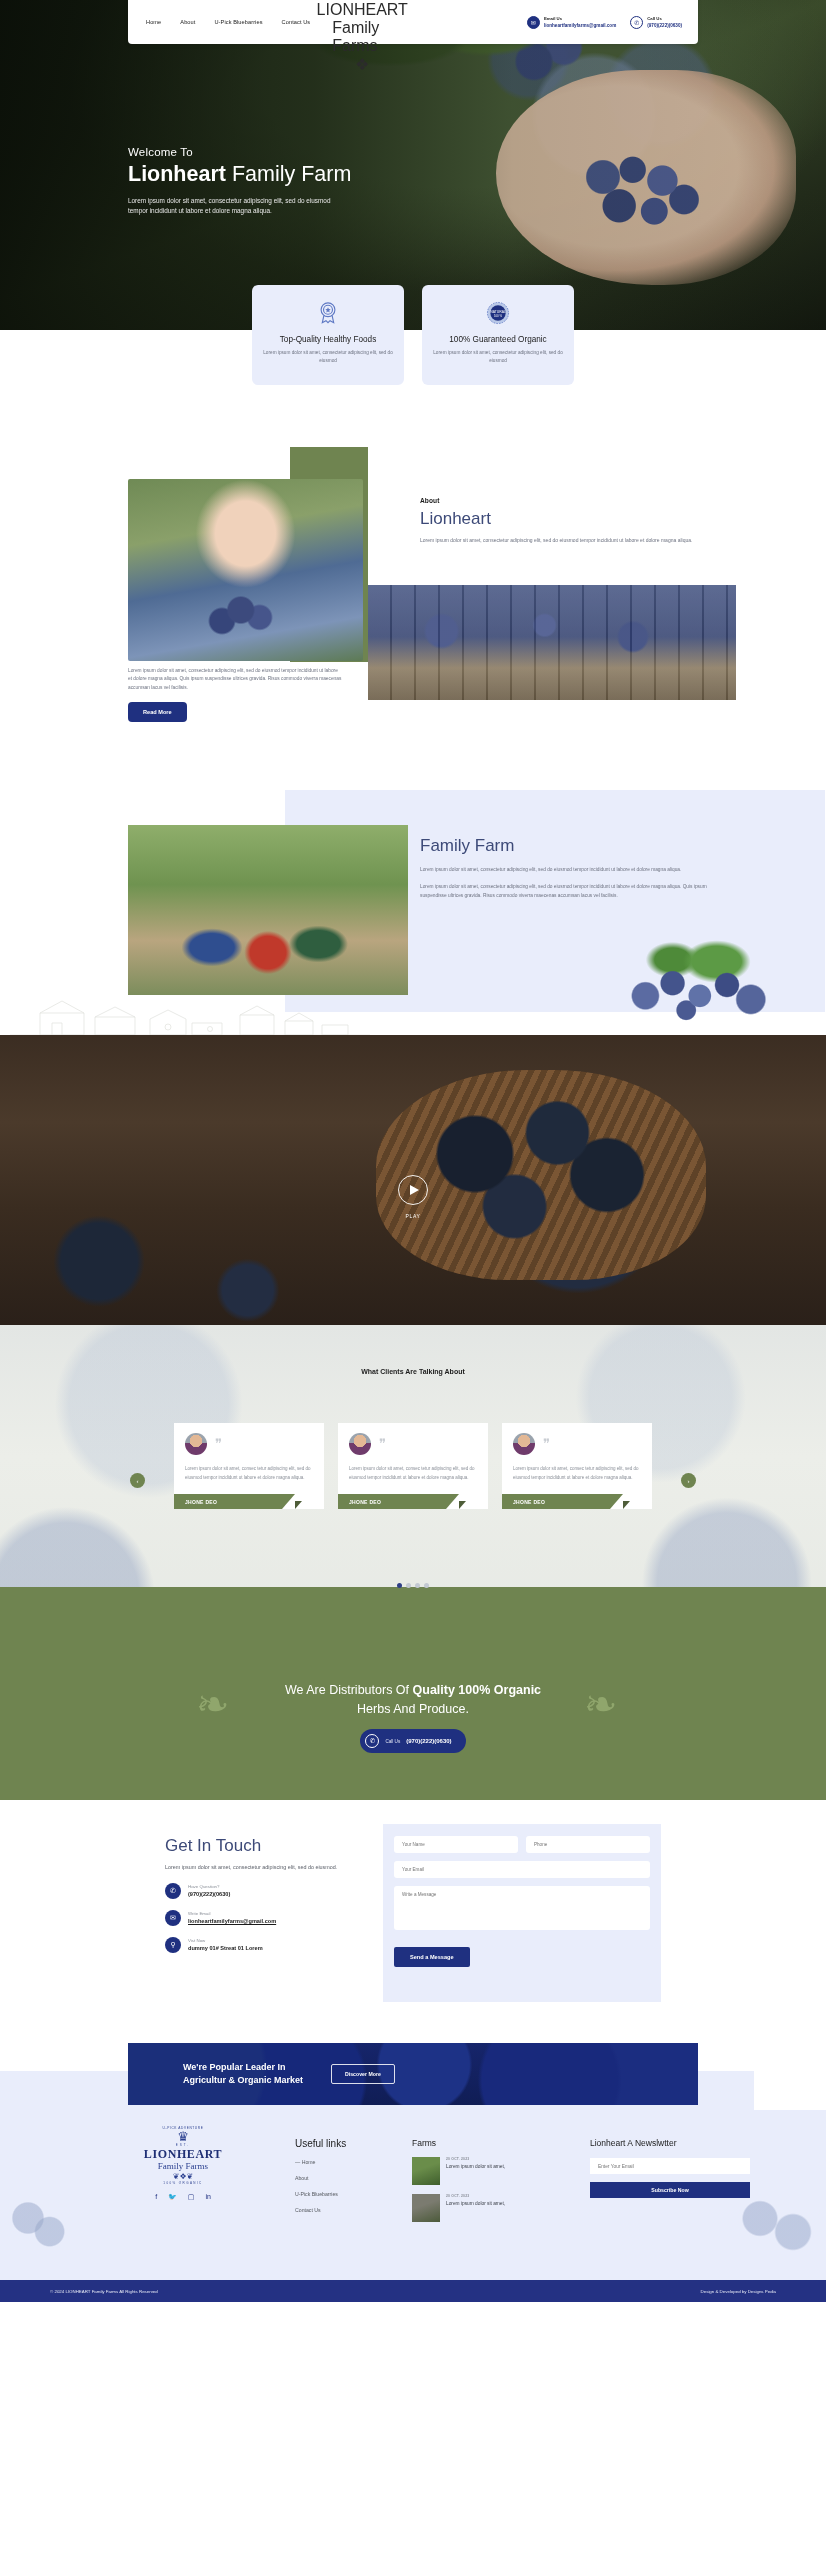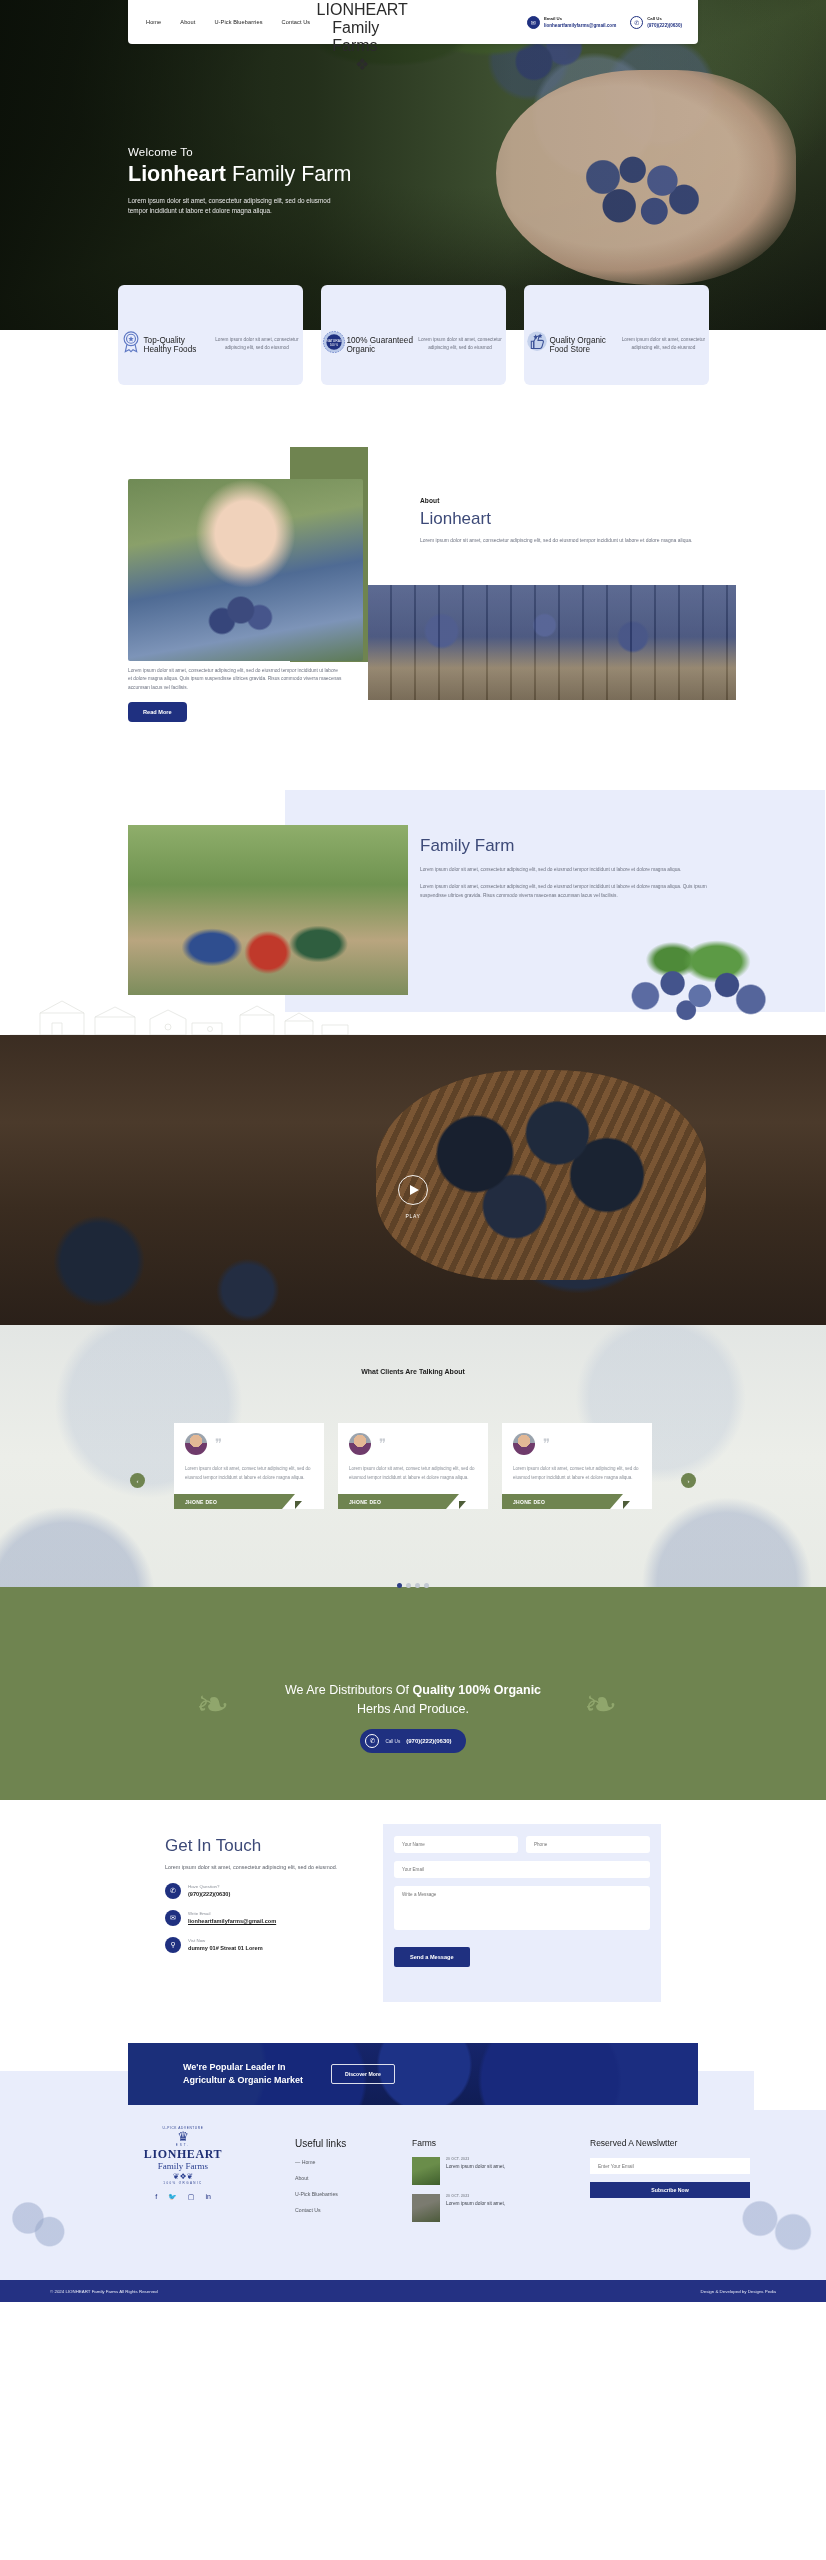--- a/index.html
+++ b/index.html
@@ -80,22 +80,22 @@
   .hero-text { position: absolute; left: 128px; top: 145px; z-index: 3; }
   .hero-text .welcome { color:#fff; font-size: 11.5px; font-weight: 400; letter-spacing:.2px; line-height:15px;}
   .hero-text h1 { color:#fff; font-size: 21.5px; font-weight: 400; line-height: 27px; margin-top: 1px; white-space: nowrap;}
   .hero-text h1 b { font-weight: 700; }
   .hero-text p { color:#e9e9e9; font-size: 6.4px; line-height: 10px; margin-top: 8px; max-width: 215px; }
 
   
   .features { position: relative; width: 826px; background:#fff; height: 115px; }
   .cards { position:absolute; top: -45px; left: 0; width: 826px; display:flex; justify-content:center; gap: 18px; z-index: 5;}
   .fcard {
-    width: 185px; height: 100px; background:#e9edfb; border-radius: 6px;
-    display:flex; flex-direction:row; align-items:center; padding-top: 13px;
+    width: 152px; height: 100px; background:#e9edfb; border-radius: 6px;
+    display:flex; flex-direction:column; align-items:center; padding-top: 13px;
   }
   .fcard .ficon { width: 30px; height: 30px; display:flex; align-items:center; justify-content:center; }
   .fcard h3 { font-size: 8.2px; font-weight: 400; color:#1c1c1c; margin-top: 7px; }
   .fcard p { font-size: 4.7px; color:#6d7280; text-align:center; line-height: 8px; margin-top: 5px; width: 130px;}
 
   
   .about { position: relative; width: 826px; height: 330px; background:#fff; }
   .about-greenblock { position:absolute; left: 290px; top: 2px; width: 78px; height: 215px; background:#6f8450; }
   .about-img {
     position:absolute; left: 128px; top: 34px; width: 235px; height: 182px; border-radius: 2px;
@@ -383,33 +383,20 @@
           <svg width="26" height="26" viewBox="0 0 32 32">
             <circle cx="16" cy="16" r="13" fill="#b9c8e8" stroke="#5f79c4" stroke-width="1" stroke-dasharray="2 1.4"></circle>
             <circle cx="16" cy="16" r="9.5" fill="#1f3080"></circle>
             <text x="16" y="16" font-size="4.2" fill="#fff" text-anchor="middle" font-family="Liberation Sans">NATURAL</text>
             <text x="16" y="21" font-size="3.6" fill="#fff" text-anchor="middle" font-family="Liberation Sans">100 %</text>
           </svg>
         </div>
         <h3>100% Guaranteed Organic</h3>
         <p>Lorem ipsum dolor sit amet, consectetur adipiscing elit, sed do eiusmod</p>
       </div>
-      <div class="fcard">
-        <div class="ficon">
-          <svg width="26" height="26" viewBox="0 0 32 32" fill="none" stroke="#3a5096" stroke-width="1.3">
-            <circle cx="16" cy="15" r="12" fill="#c5d2ec" stroke="none"></circle>
-            <path d="M12 15v9h-3v-9z"></path>
-            <path d="M12 15l4-6c1.6-.5 2.4.5 2 2l-.8 3h5c1.3 0 2 1 1.6 2.2l-1.8 6c-.3.9-1 1.8-2.2 1.8H12z"></path>
-            <path d="M13.5 8.5l.8-2 .9 2 2 .3-1.5 1.3.4 2-1.8-1-1.8 1 .4-2-1.4-1.3z" fill="#3a5096" stroke="none"></path>
-            <path d="M19 7.4l.8-2 .9 2 2 .3-1.5 1.3.4 2-1.8-1-1.8 1 .4-2-1.4-1.3z" fill="#3a5096" stroke="none"></path>
-          </svg>
-        </div>
-        <h3>Quality Organic Food Store</h3>
-        <p>Lorem ipsum dolor sit amet, consectetur adipiscing elit, sed do eiusmod</p>
-      </div>
     </div>
   </section>
 
   <section class="about">
     <div class="about-greenblock"></div>
     <div class="about-img"></div>
     <div class="about-right">
       <div class="kicker">About</div>
       <h2>Lionheart</h2>
       <p>Lorem ipsum dolor sit amet, consectetur adipiscing elit, sed do eiusmod tempor incididunt ut labore et dolore magna aliqua.</p>
@@ -599,21 +586,21 @@
       <div class="newsitem">
         <div class="thumb b2"></div>
         <div>
             <div class="ndate">20 OCT. 2023</div>
         <div class="ntext">Lorem ipsum dolor sit amet,</div>
           </div>
       </div>
     </div>
 
     <div class="fcol f-sub">
-      <h4>Reserved A Newslwtter</h4>
+      <h4>Lionheart A Newslwtter</h4>
       <input class="subinput" placeholder="Enter Your Email" style="">
       <button class="subbtn">Subscribe Now</button>
     </div>
   </footer>
 
   <div class="copy">
     <span>© 2024 LIONHEART Family Farms All Rights Reserved</span>
     <span>Design &amp; Developed by Designs Pedia</span>
   </div>
 

